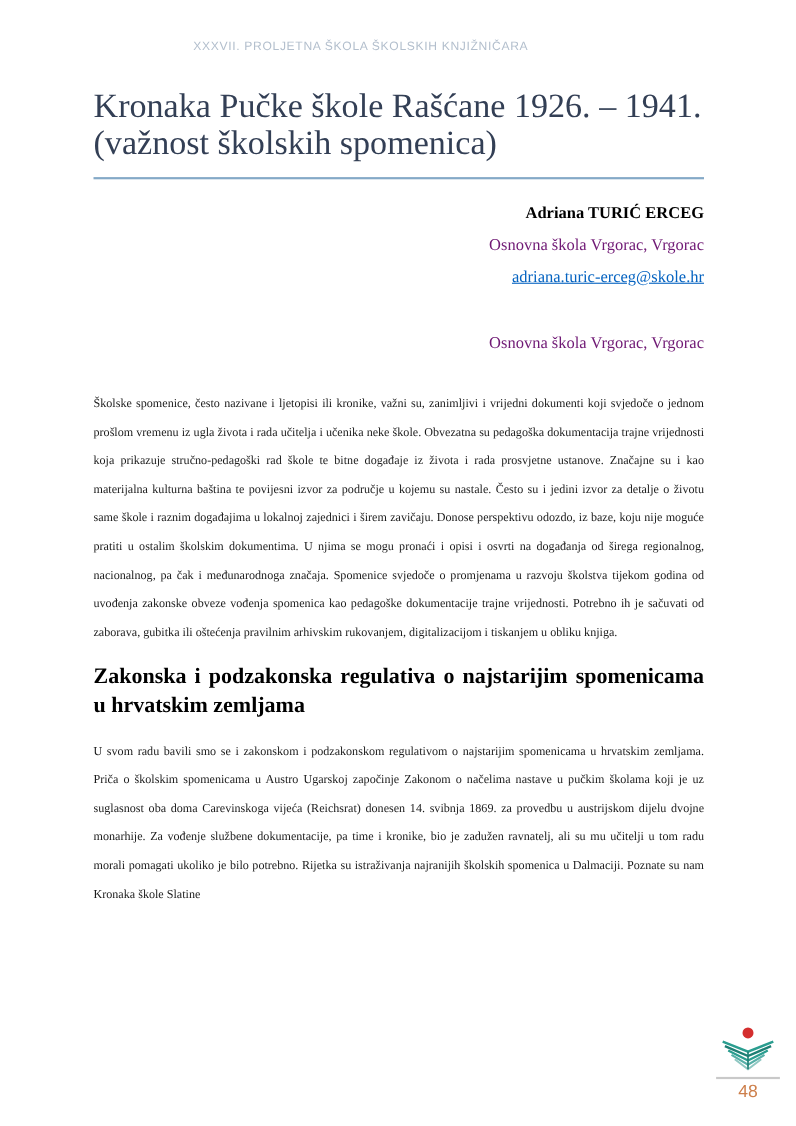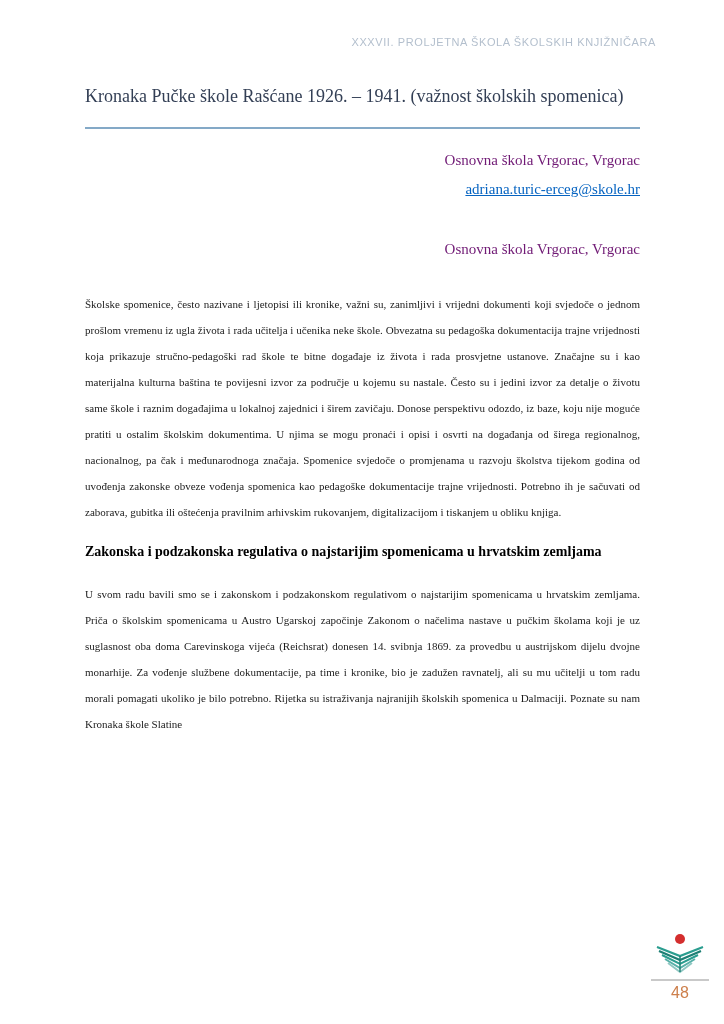--- a/index.html
+++ b/index.html
@@ -8,29 +8,29 @@
     position: relative;
     width: 724px;
     height: 1024px;
     background: #ffffff;
     font-family: "Liberation Serif", serif;
     color: #1b1b1b;
     overflow: hidden;
   }
   .running-header {
     margin: 36px 68px 0 0;
-    text-align: right;
+    text-align: center;
     font-family: "Liberation Sans", sans-serif;
     font-size: 11px;
     letter-spacing: 0.6px;
     color: #b3bfcd;
   }
   .paper-title {
     margin: 31px 84px 0 85px;
-    font-size: 18px;
+    font-size: 31px;
     line-height: 34px;
     font-weight: normal;
     color: #333f55;
   }
   .title-rule {
     margin: 14px 84px 0 85px;
     height: 0;
     border-top: 2px solid #84a9c7;
   }
   .authors {
@@ -49,21 +49,21 @@
   }
   .body-text {
     margin: 27px 84px 0 85px;
     font-size: 11px;
     line-height: 26px;
     text-align: justify;
     color: #1b1b1b;
   }
   .section-heading {
     margin: 14px 84px 0 85px;
-    font-size: 14px;
+    font-size: 20px;
     line-height: 26px;
     font-weight: bold;
     text-align: justify;
     color: #000000;
   }
   .section-text { margin-top: 16px; }
   .footer-mark {
     position: absolute;
     left: 648px;
     top: 932px;
@@ -89,20 +89,21 @@
 
   <div class="running-header">XXXVII. PROLJETNA ŠKOLA ŠKOLSKIH KNJIŽNIČARA</div>
 
   <h1 class="paper-title">Kronaka Pučke škole Rašćane 1926. – 1941. (važnost školskih spomenica)</h1>
 
   <div class="title-rule"></div>
 
   <div class="authors">
 
     <div class="author-block">
+      <div class="author-name">Adriana TURIĆ ERCEG</div>
       <div class="author-affiliation">Osnovna škola Vrgorac, Vrgorac</div>
       <div class="author-email">
         <a href="#">adriana.turic-erceg@skole.hr</a>
       </div>
     </div>
 
     <div class="author-block">
       <div class="author-affiliation">Osnovna škola Vrgorac, Vrgorac</div>
     </div>
 

